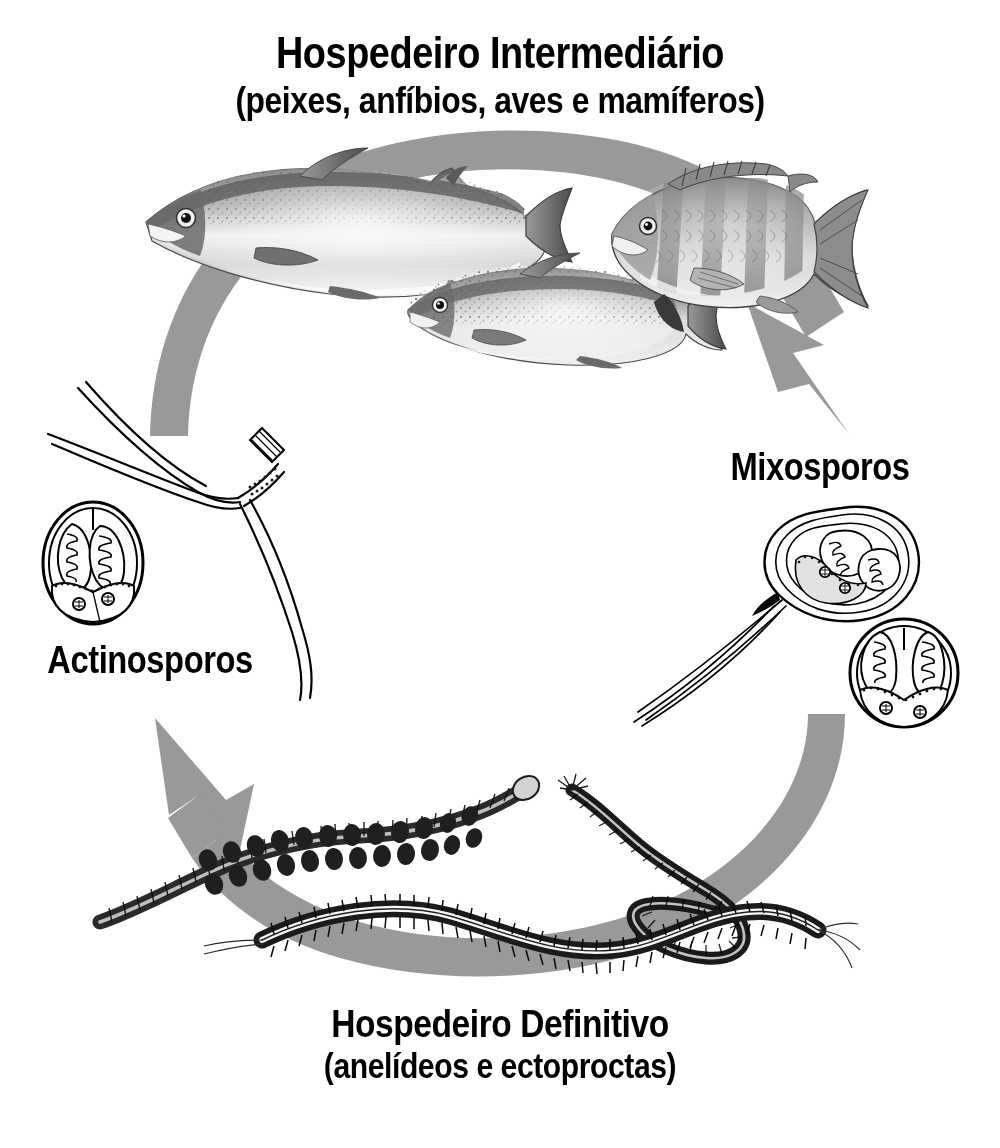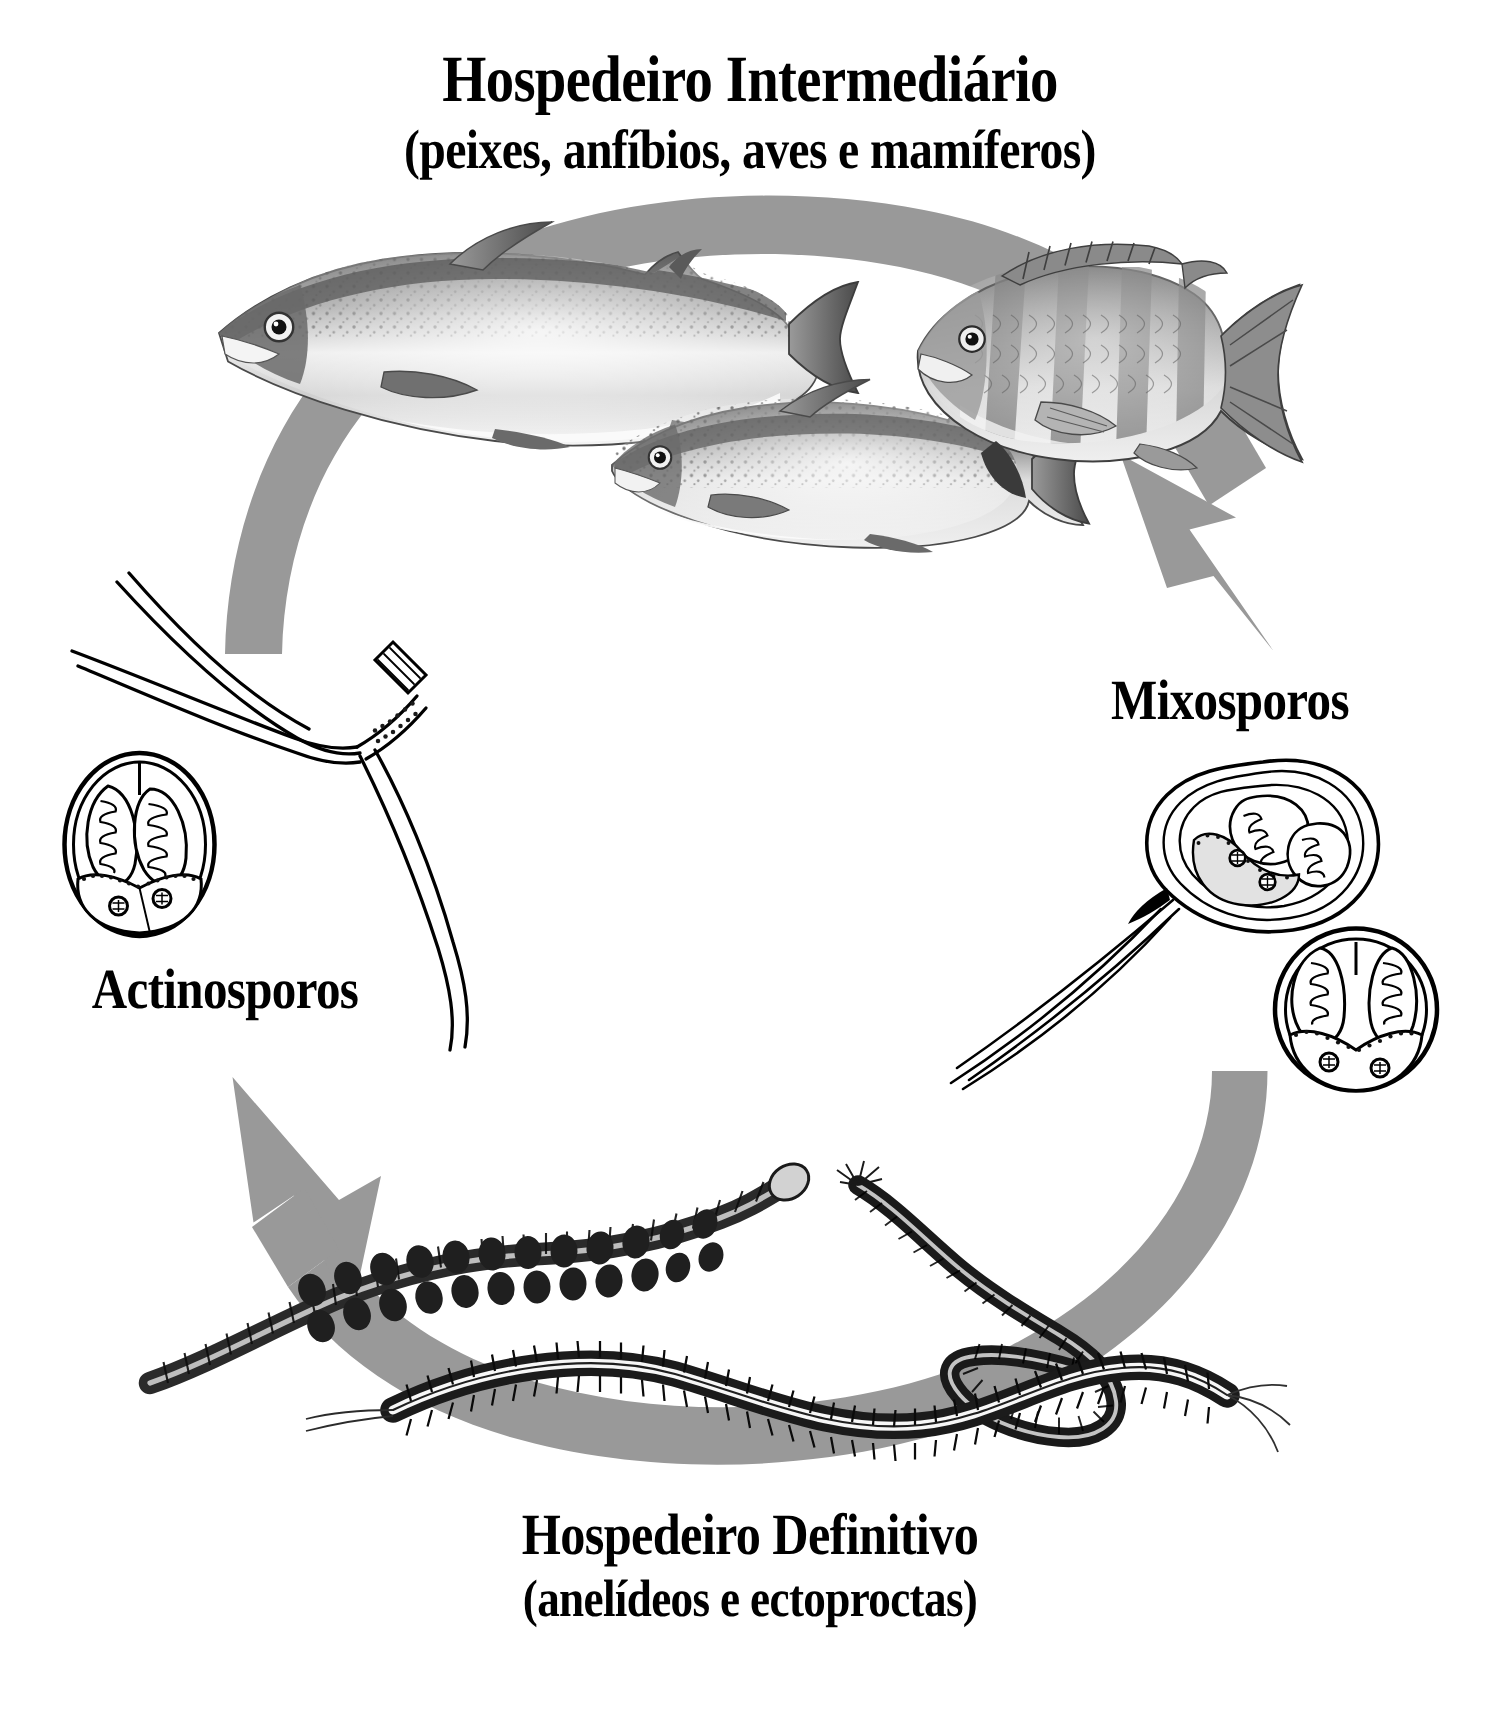--- a/index.html
+++ b/index.html
@@ -6,21 +6,21 @@
     margin: 0;
     padding: 0;
     background: #ffffff;
   }
   #canvas {
     position: relative;
     width: 1000px;
     height: 1148px;
     background: #ffffff;
     overflow: hidden;
-    font-family: Liberation Serif, serif;
+    font-family: Liberation Sans, sans-serif;
   }
   .label {
     position: absolute;
     color: #000000;
     font-weight: bold;
     text-align: center;
     line-height: 1.06;
     letter-spacing: -0.5px;
     white-space: nowrap;
     transform: scaleX(0.86);

